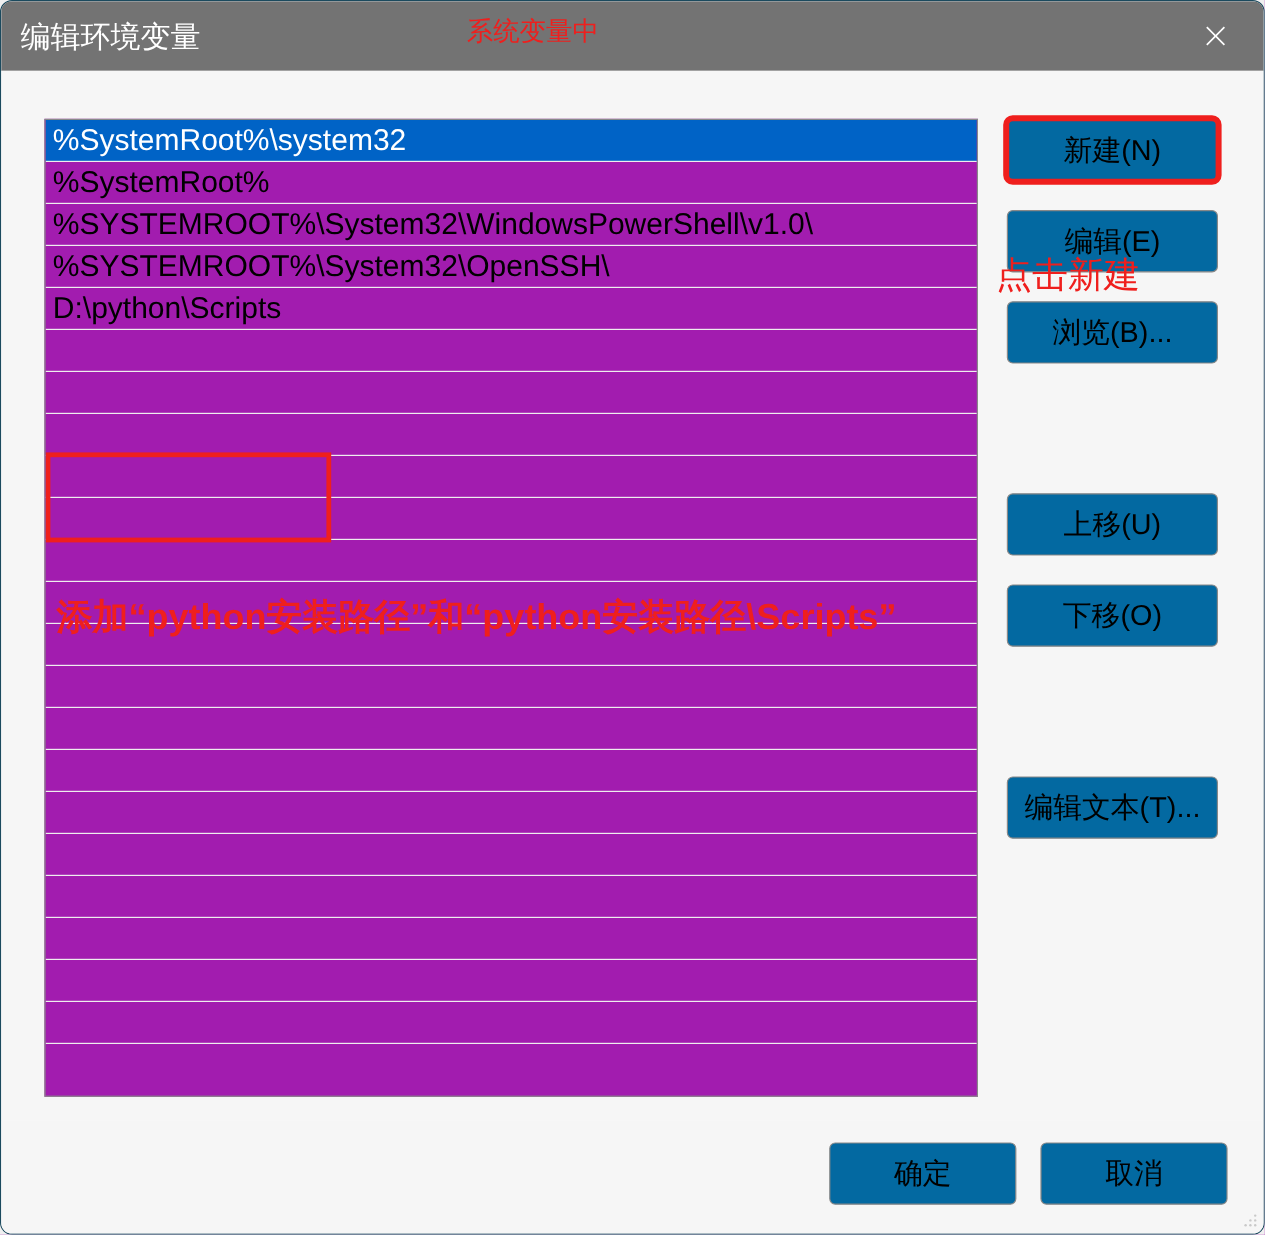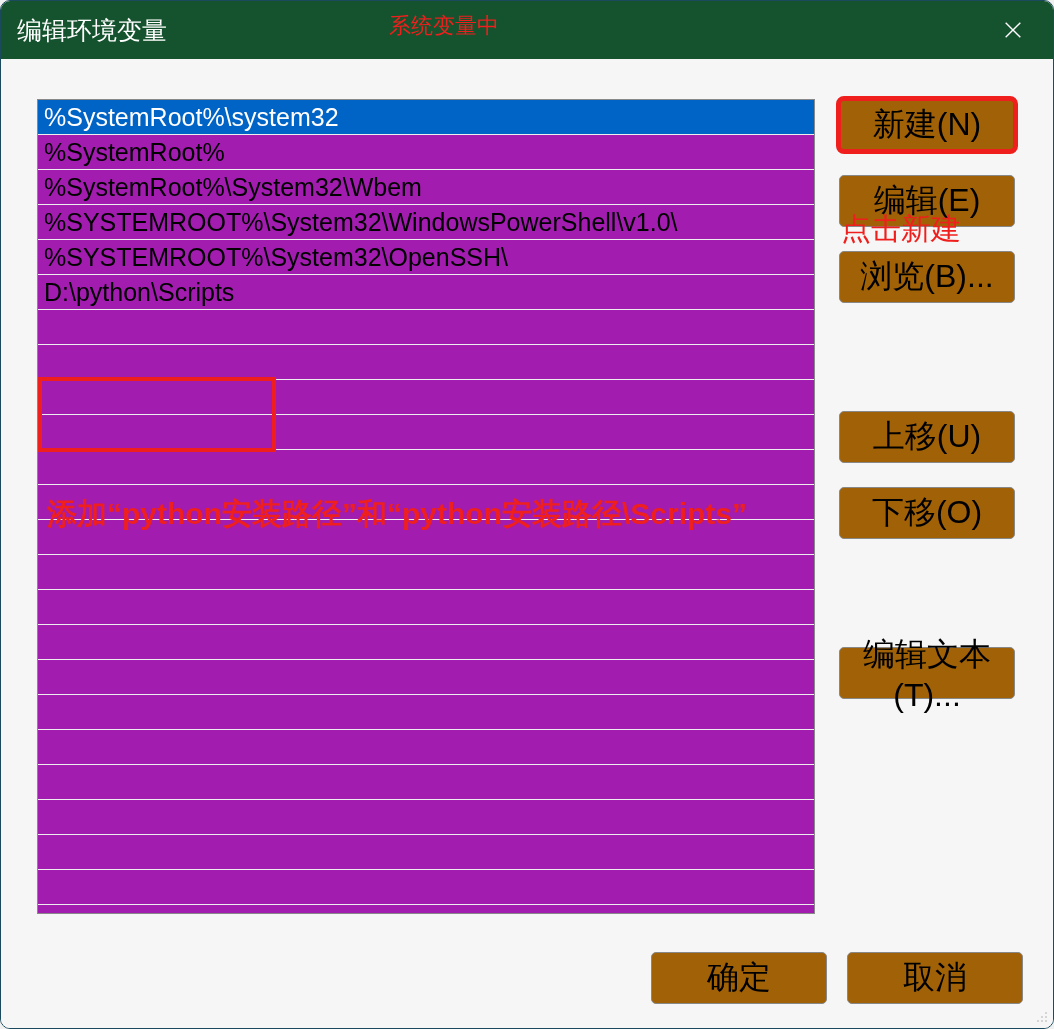--- a/index.html
+++ b/index.html
@@ -19,21 +19,21 @@
       height: 1029px;
       background: #ffffff;
       border: 1px solid #1b4a5e;
       border-radius: 10px;
       overflow: hidden;
       display: flex;
       flex-direction: column;
       position: relative;
     }
     .titlebar {
-      background: #14532d;
+      background: #737373;
       color: #ffffff;
       height: 58px;
       display: flex;
       align-items: center;
       padding: 0 16px;
       font-size: 25px;
       position: relative;
     }
     .titlebar .title-text {
       flex: 0 0 auto;
@@ -95,21 +95,21 @@
       position: absolute;
       left: 0px;
       top: 277px;
       width: 238px;
       height: 75px;
       border: 4px solid #ef1f1d;
       pointer-events: none;
     }
     .annotation-new {
       position: absolute;
-      right: 92px;
+      right: 103px;
       top: 150px;
       color: #ef1f1d;
       font-size: 30px;
       font-weight: 500;
       pointer-events: none;
     }
     .annotation-add {
       position: absolute;
       left: 46px;
       top: 395px;
@@ -121,46 +121,46 @@
     }
     .button-column {
       flex: 1;
       display: flex;
       flex-direction: column;
       gap: 24px;
       position: relative;
       width: 178px;
     }
     .btn {
-      background: #a16207;
+      background: #0369a1;
       border: 1px solid #888;
       border-radius: 5px;
       height: 52px;
-      font-size: 32px;
+      font-size: 24px;
       color: #000;
       cursor: pointer;
       display: flex;
       align-items: center;
       justify-content: center;
       width: 176px;
     }
     .btn.highlighted {
       outline: 5px solid #ef1f1d;
       outline-offset: -2px;
     }
     .spacer-med { height: 60px; }
     .footer {
       display: flex;
       justify-content: flex-end;
       gap: 20px;
       padding: 18px 30px 24px 30px;
       background: #f6f6f6;
     }
     .footer .btn {
-      width: 176px;
+      width: 156px;
     }
     .resize-grip {
       position: absolute;
       right: 4px;
       bottom: 4px;
       width: 16px;
       height: 16px;
       opacity: 0.4;
     }
   </style>
@@ -179,21 +179,20 @@
     </div>
   </div>
 
   <div class="annotation-top">系统变量中</div>
 
   <div class="content">
 
     <div class="list-panel">
       <div class="list-row selected">%SystemRoot%\system32</div>
       <div class="list-row">%SystemRoot%</div>
-      <div class="list-row">%SystemRoot%\System32\Wbem</div>
       <div class="list-row">%SYSTEMROOT%\System32\WindowsPowerShell\v1.0\</div>
       <div class="list-row">%SYSTEMROOT%\System32\OpenSSH\</div>
       <div class="list-row">D:\python\Scripts</div>
       <div class="list-row"></div>
       <div class="list-row"></div>
       <div class="list-row"></div>
       <div class="list-row"></div>
       <div class="list-row"></div>
       <div class="list-row"></div>
       <div class="list-row"></div>

